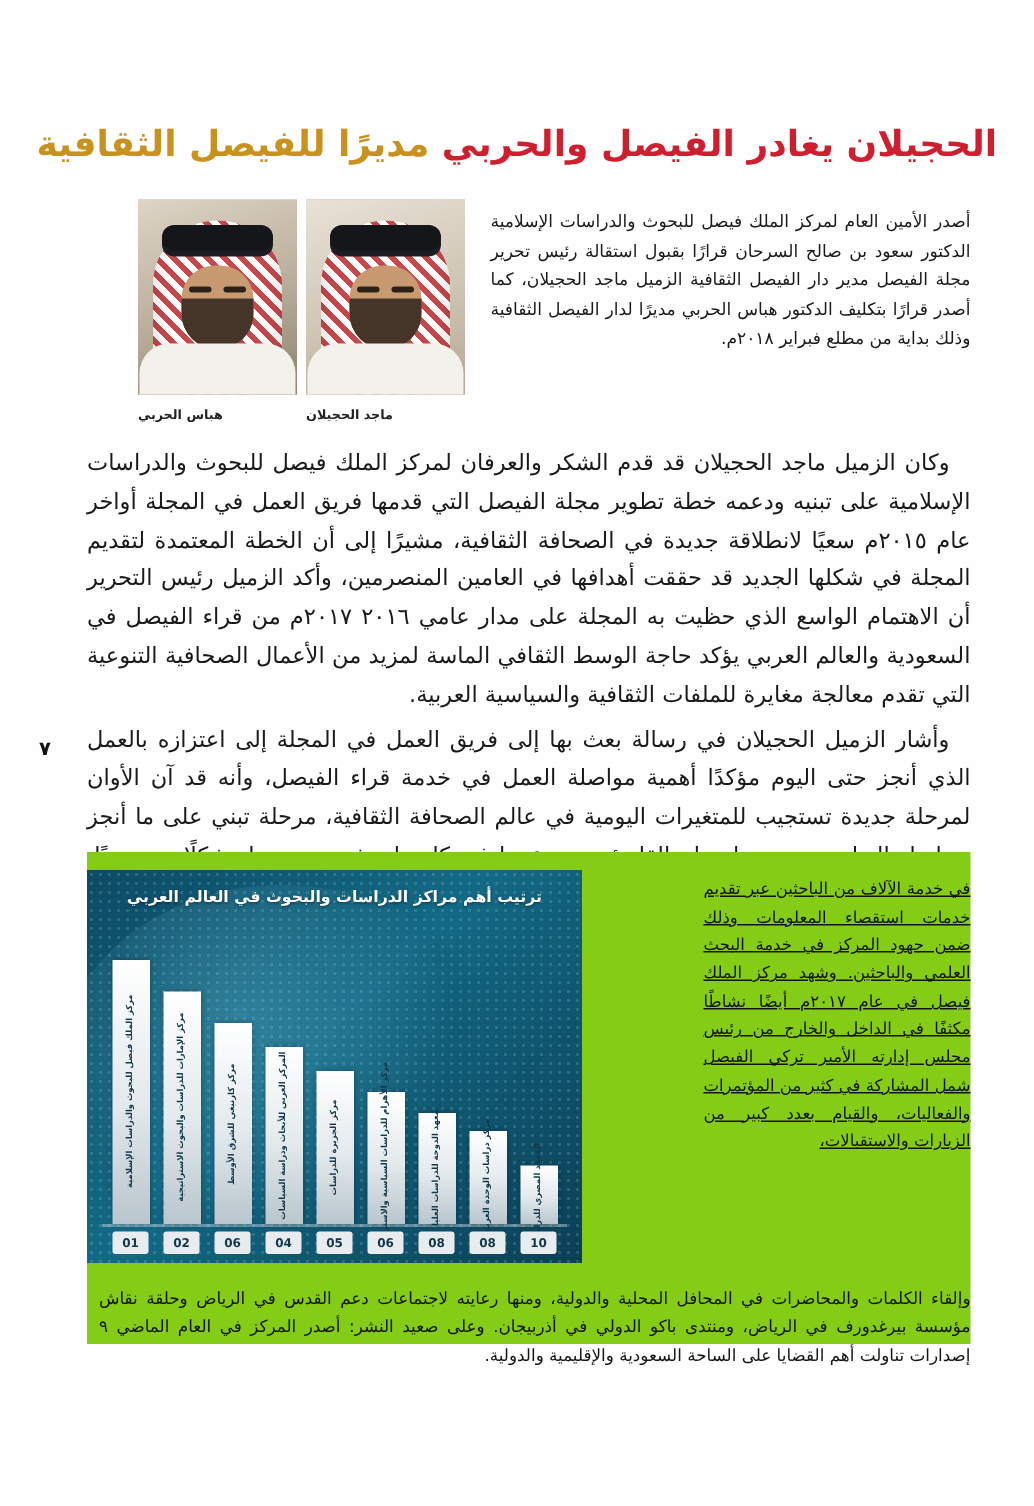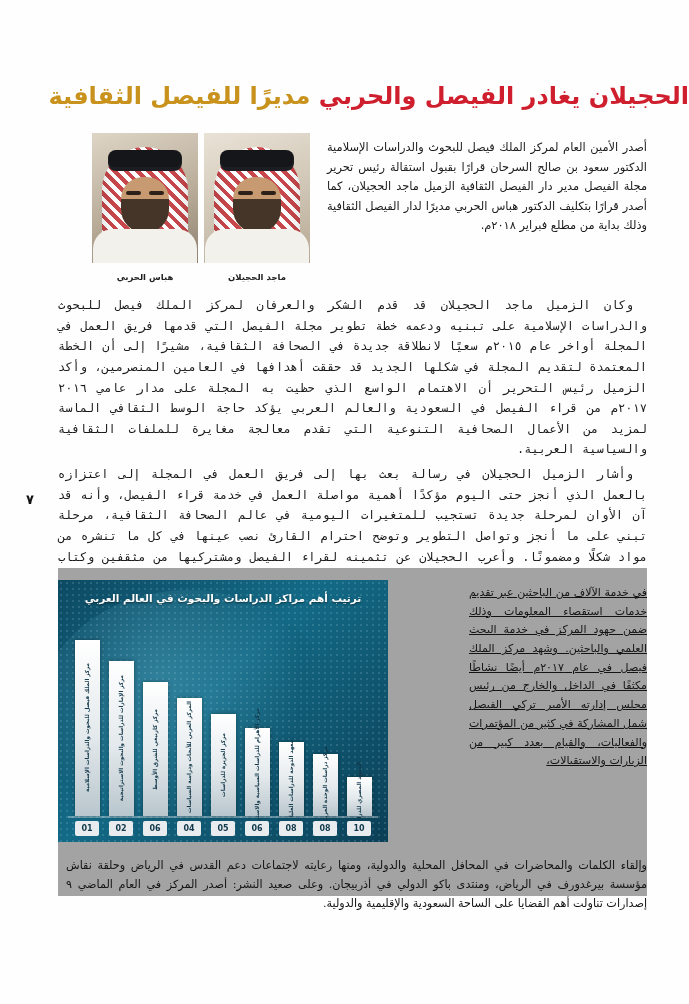--- a/index.html
+++ b/index.html
@@ -12,20 +12,21 @@
   }
   .page{
     position:absolute;inset:0;
     background:#fefefe;
   }
 
   
   .headline{
     position:absolute;
     top:82px;left:0;right:0;
+    text-align:center;
     direction:rtl;
     font-weight:bold;
     font-size:24px;
     line-height:1.2;
     letter-spacing:-0.2px;
   }
   .headline .red{color:#cf1f2e;}
   .headline .gold{color:#c8921d;}
 
   
@@ -105,47 +106,46 @@
     border-radius:20px 20px 0 0;
   }
   .caption-row{
     position:absolute;
     top:272px;left:92px;width:218px;
     display:flex;flex-direction:row;gap:6px;
     direction:rtl;
   }
   .caption{
     width:106px;
-    text-align:center;
+    text-align:left;
     font-size:8.5px;
     color:#222;
     font-weight:bold;
   }
 
   
   .col-right{
     position:absolute;
     top:138px;
     right:42px;
     width:320px;
     direction:rtl;
     text-align:justify;
     font-size:11.4px;
     line-height:1.72;
     color:#1a1a1a;
   }
   .para{
     direction:rtl;
     text-align:justify;
-    font-size:12px;
+    font-size:15px;
     line-height:1.72;
     color:#1a1a1a;
     margin:0 0 4px 0;
     text-indent:14px;
-    font-family:Liberation Mono, monospace;
   }
   .full-paras{
     position:absolute;
     top:296px;
     right:42px;
     left:58px;
     direction:rtl;
   }
 
   
@@ -156,21 +156,21 @@
     color:#111;
     font-weight:bold;
   }
 
   
   .panel{
     position:absolute;
     left:58px;right:42px;
     top:568px;
     height:328px;
-    background:#a3a3a3;
+    background:#84cc16;
   }
   .chart-box{
     position:absolute;
     left:0;top:12px;
     width:330px;height:262px;
     background:linear-gradient(135deg,#0d4a63 0%,#136a86 45%,#0b3f56 100%);
     overflow:hidden;
   }
   .globe{
     position:absolute;

